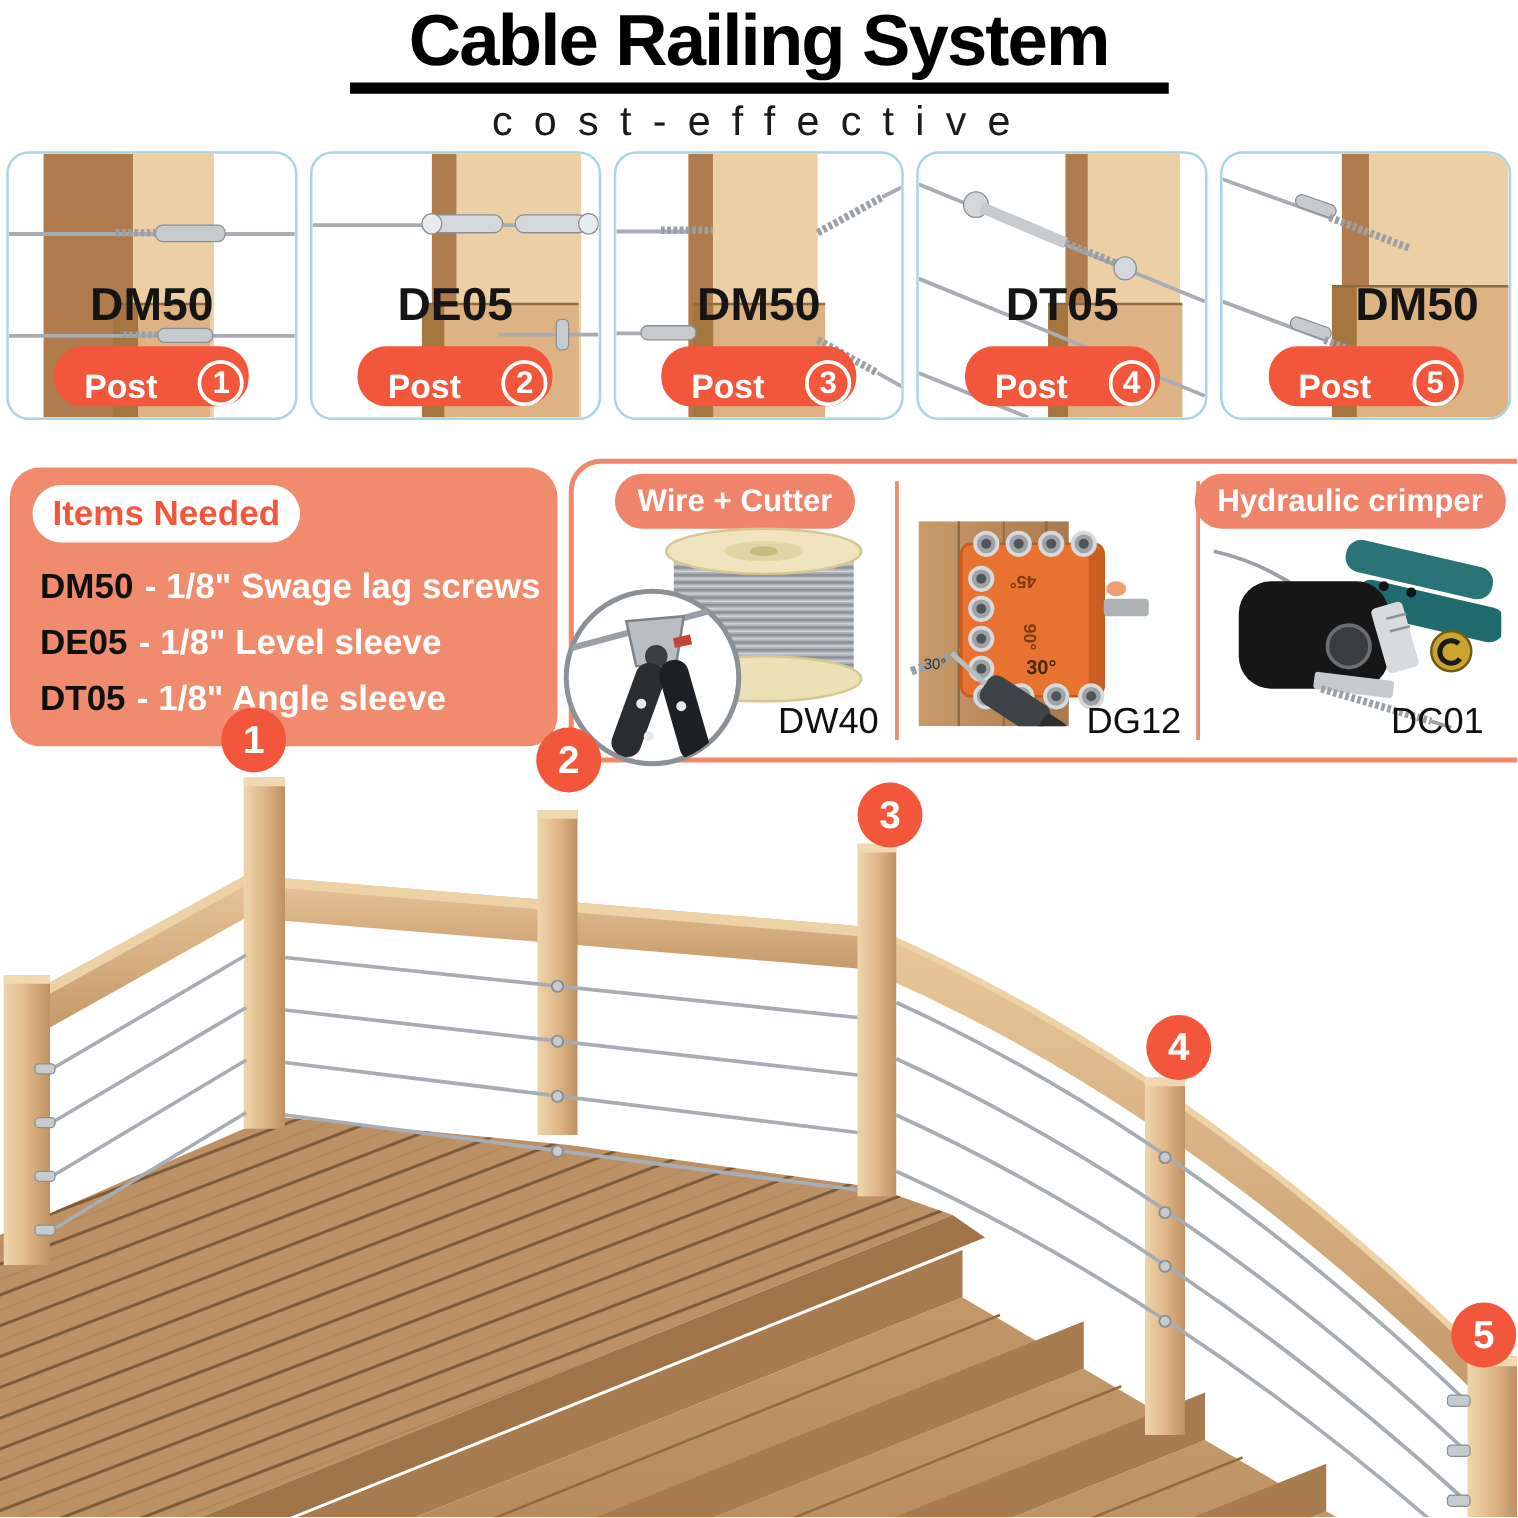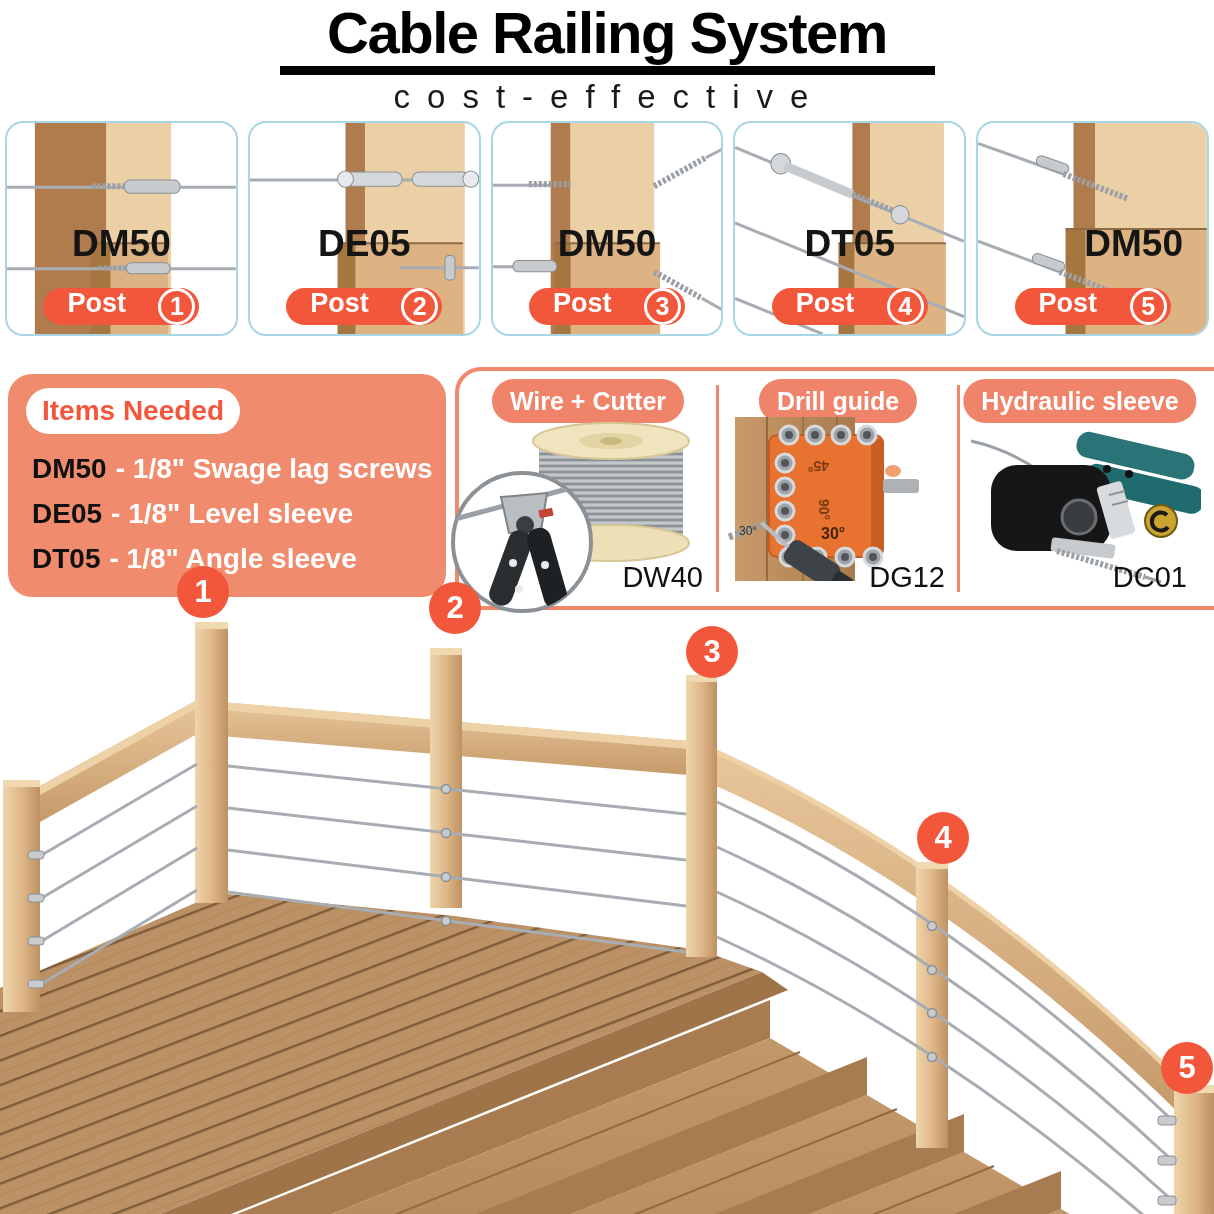--- a/index.html
+++ b/index.html
@@ -19,22 +19,22 @@
   .hdr-sub{font-size:33px;font-weight:400;color:#1a1a1a;letter-spacing:17px;padding-left:5px;}
   
   .panels{position:absolute;left:5px;top:121px;width:1204px;display:flex;gap:10px;}
   .panel{flex:1;height:211px;border:2px solid var(--panel-border);border-radius:18px;
          position:relative;background:#fff;overflow:hidden;}
   .panel svg{position:absolute;left:0;top:0;width:100%;height:100%;}
   .panel-code{position:absolute;left:0;top:100px;width:100%;text-align:center;
               font-size:37px;font-weight:bold;color:#151515;}
   .panel-code.code-right{text-align:right;padding-right:10px;box-sizing:border-box;}
   .post-pill{position:absolute;bottom:9px;left:50%;transform:translateX(-50%);
-             width:156px;height:37px;background:var(--orange);border-radius:23px;
-             display:flex;align-items:flex-start;justify-content:space-between;
+             width:156px;height:48px;background:var(--orange);border-radius:23px;
+             display:flex;align-items:flex-end;justify-content:space-between;
              padding:0 4px 0 24px;box-sizing:border-box;}
   .post-pill .pill-label{color:#fff;font-weight:bold;font-size:27px;}
   .pill-num{width:37px;height:37px;border:3px solid #fff;border-radius:50%;background:var(--orange);
             color:#fff;font-weight:bold;font-size:25px;display:flex;align-items:center;justify-content:center;
             box-sizing:border-box;}
   
   .items-box{position:absolute;left:8px;top:374px;width:438px;height:223px;
              background:#F08B6E;border-radius:24px;}
   .items-pill{position:absolute;left:18px;top:14px;width:214px;height:46px;background:#fff;border-radius:23px;
               display:flex;align-items:center;justify-content:center;color:var(--orange);
@@ -263,21 +263,20 @@
           <circle cx="66" cy="96" r="4" fill="#E8EBED"></circle>
           <circle cx="98" cy="98" r="4" fill="#E8EBED"></circle>
           <circle cx="72" cy="122" r="4" fill="#E8EBED"></circle>
           <rect x="92" y="42" width="14" height="8" fill="#C24537" transform="rotate(-12 99 46)"></rect>
         </g>
       </svg>
       <div class="tool-code">DW40</div>
     </div>
 
     <div class="tool-col tc2">
-      <div class="tool-pill">Drill guide</div>
       <svg class="tool-art" style="left:8px;top:46px;" width="226" height="164" viewBox="0 0 226 164">
         <defs>
           <linearGradient id="woodv" x1="0" y1="0" x2="1" y2="0">
             <stop offset="0" stop-color="#C99B6B"></stop>
               <stop offset="0.5" stop-color="#B9895A"></stop>
               <stop offset="1" stop-color="#A87A4D"></stop>
           </linearGradient>
         </defs>
         <rect x="10" y="0" width="120" height="164" fill="url(#woodv)"></rect>
         <line x1="42" y1="0" x2="42" y2="164" stroke="#8F6A42" stroke-width="2"></line>
@@ -324,21 +323,21 @@
           <rect x="58" y="132" width="58" height="26" rx="8" fill="#3E4347"></rect>
           <rect x="112" y="136" width="20" height="18" rx="4" fill="#2A2E31"></rect>
           <rect x="116" y="150" width="10" height="5" fill="#C2382E"></rect>
           <line x1="58" y1="144" x2="22" y2="138" stroke="#B9BDC1" stroke-width="4"></line>
         </g>
       </svg>
       <div class="tool-code">DG12</div>
     </div>
 
     <div class="tool-col tc3">
-      <div class="tool-pill">Hydraulic sleeve</div>
+      <div class="tool-pill">Hydraulic crimper</div>
       <svg class="tool-art" style="left:6px;top:52px;" width="236" height="160" viewBox="0 0 236 160">
         <path d="M6,18 Q60,30 104,72" stroke="#9AA0A5" stroke-width="3" fill="none"></path>
         <rect x="112" y="8" width="120" height="26" rx="12" fill="#2A7376" transform="rotate(13 120 20)"></rect>
         <rect x="120" y="40" width="122" height="28" rx="12" fill="#1F6B6E" transform="rotate(13 128 52)"></rect>
         <circle cx="142" cy="46" r="4" fill="#101314"></circle>
         <circle cx="164" cy="51" r="4" fill="#101314"></circle>
         <rect x="26" y="42" width="120" height="86" rx="26" fill="#161616"></rect>
         <circle cx="112" cy="92" r="36" fill="#161616"></circle>
         <circle cx="114" cy="94" r="17" fill="#3A3D40" stroke="#6A6E72" stroke-width="3"></circle>
         <rect x="138" y="60" width="26" height="54" rx="4" fill="#D8DBDD" transform="rotate(-16 151 87)"></rect>

